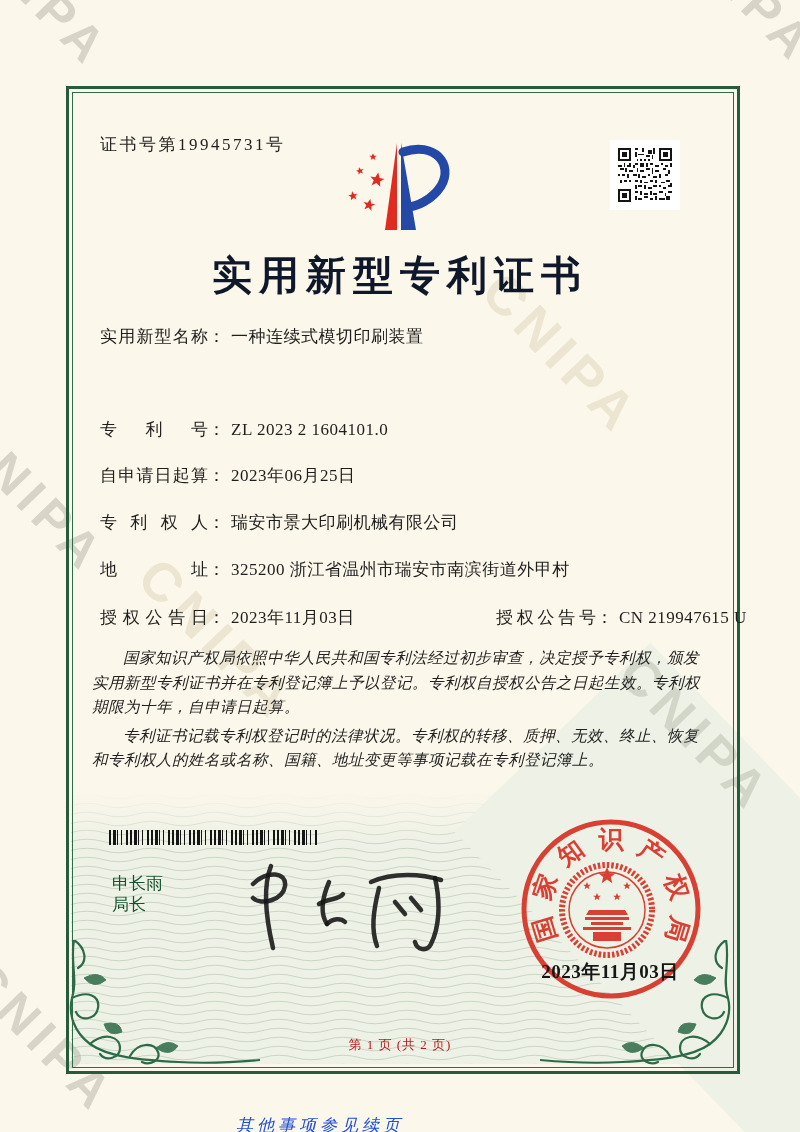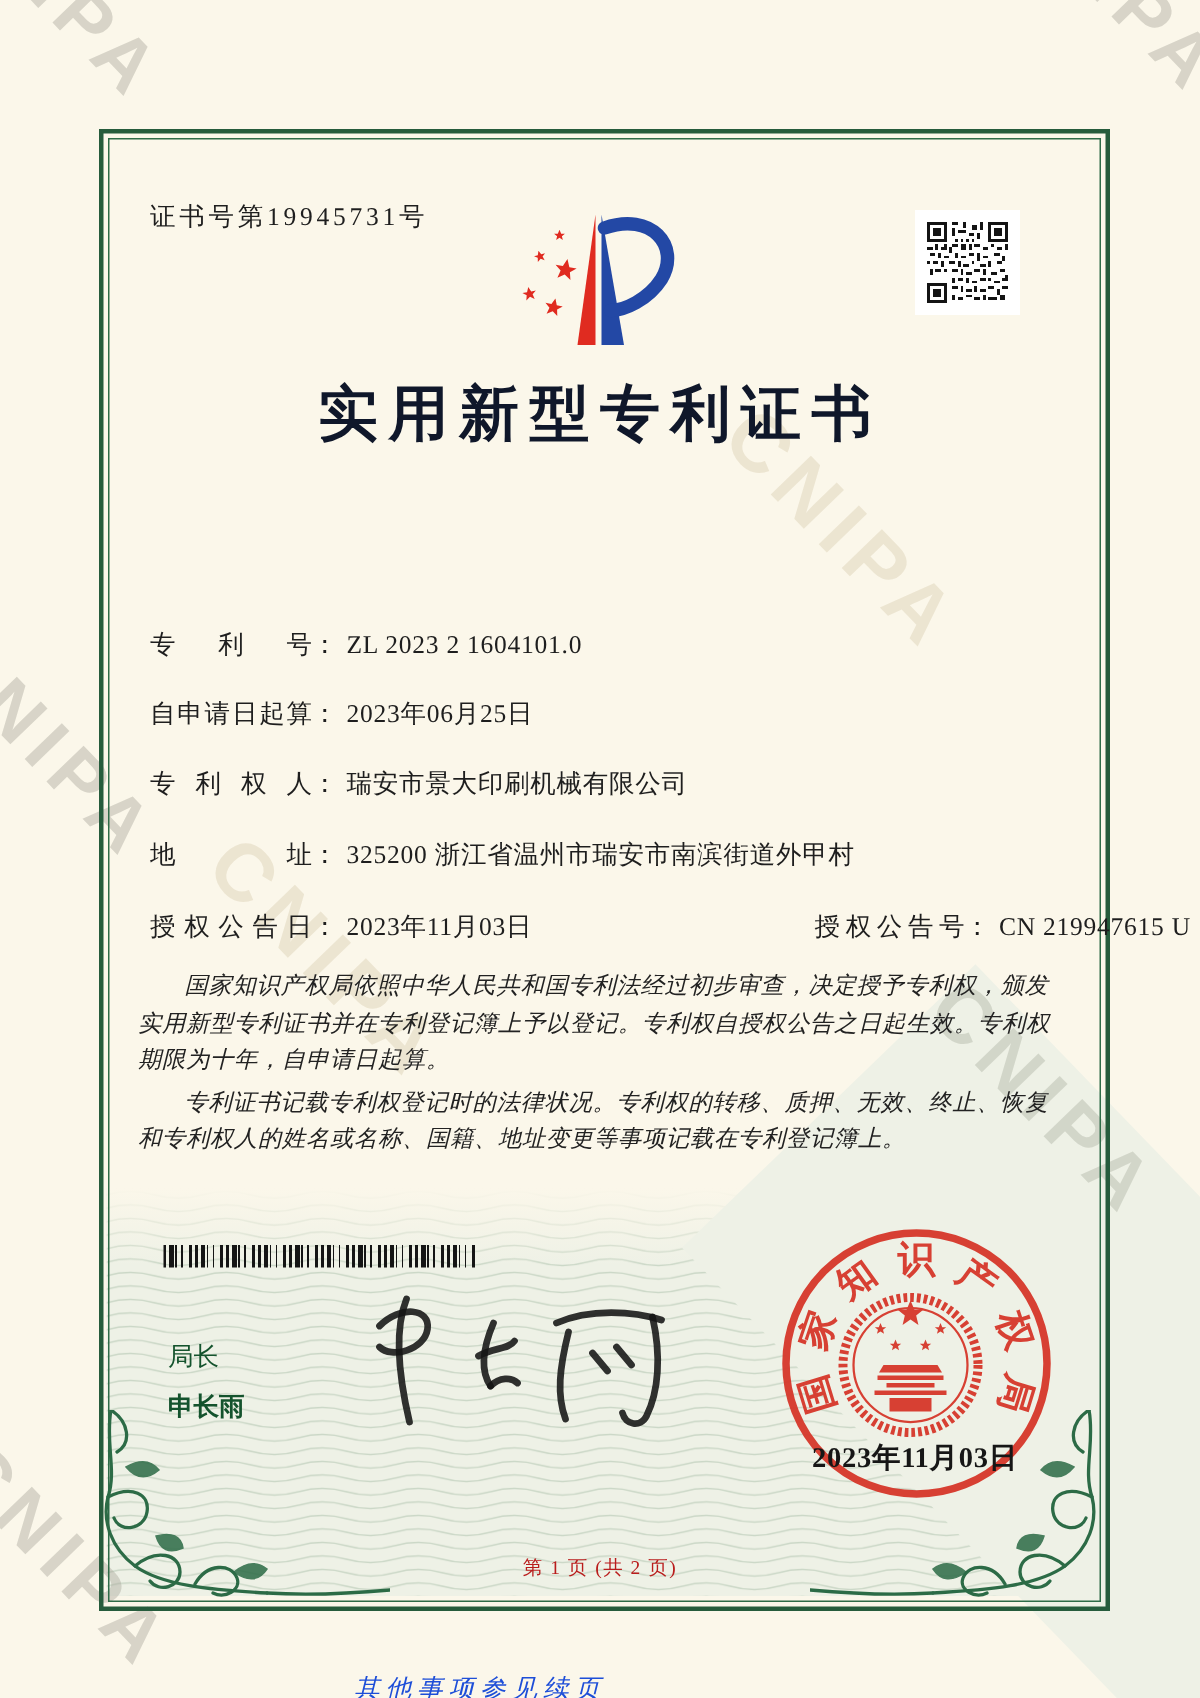--- a/index.html
+++ b/index.html
@@ -21,21 +21,21 @@
              background:linear-gradient(#fbf7ea,rgba(251,247,234,0));}
   
   .content{position:absolute;left:0;top:0;width:800px;height:1132px;z-index:6;border-radius:17px;}
   .certno{position:absolute;left:100px;top:133px;font-size:17px;letter-spacing:2.5px;}
   .title{position:absolute;left:0;top:248px;width:800px;text-align:center;
          font-size:40px;font-weight:bold;letter-spacing:7px;color:#0f172a;}
   .frow{position:absolute;left:100px;font-size:17px;white-space:nowrap;}
   .flabel{display:inline-block;width:108px;text-align:justify;text-align-last:justify;}
   .fcolon{display:inline-block;margin-right:6px;}
   .fvalue{letter-spacing:.5px;}
-  .grant2{position:absolute;left:396px;top:0;margin-left:47px;}
+  .grant2{position:absolute;left:396px;top:0;}
   .grant2 .flabel{width:100px;}
   .paras{position:absolute;left:92px;top:646px;width:620px;font-size:15.5px;
          line-height:24.5px;font-style:italic;color:#222;}
   .paras p{margin:0 0 4px 0;text-indent:2em;letter-spacing:.5px;}
   .barcode{position:absolute;left:109px;top:830px;width:208px;height:15px;
     background:repeating-linear-gradient(90deg,#151515 0 2px,rgba(0,0,0,0) 2px 4px,
       #151515 4px 7px,rgba(0,0,0,0) 7px 8px,#151515 8px 9px,rgba(0,0,0,0) 9px 12px,
       #151515 12px 13px,rgba(0,0,0,0) 13px 17px,#151515 17px 19px,rgba(0,0,0,0) 19px 21px);}
   .signer{position:absolute;left:112px;font-size:17px;
           font-family:"Liberation Sans","DejaVu Sans",sans-serif;color:#14532d;}
@@ -217,20 +217,23 @@
           <rect x="17" y="27" width="2" height="1"></rect>
         <rect x="20" y="26" width="1" height="2"></rect>
           <rect x="22" y="27" width="3" height="1"></rect>
         <rect x="26" y="26" width="2" height="2"></rect>
       </g>
     </svg>
   </div>
 
   <div class="title">实用新型专利证书</div>
 
+  <div class="frow" style="top:325px;">
+    <span class="flabel">实用新型名称</span><span class="fcolon">：</span><span class="fvalue">一种连续式模切印刷装置</span>
+  </div>
   <div class="frow" style="top:418px;">
     <span class="flabel">专利号</span><span class="fcolon">：</span><span class="fvalue">ZL 2023 2 1604101.0</span>
   </div>
   <div class="frow" style="top:464px;">
     <span class="flabel">自申请日起算</span><span class="fcolon">：</span><span class="fvalue">2023年06月25日</span>
   </div>
   <div class="frow" style="top:511px;">
     <span class="flabel">专利权人</span><span class="fcolon">：</span><span class="fvalue">瑞安市景大印刷机械有限公司</span>
   </div>
   <div class="frow" style="top:558px;">
@@ -244,21 +247,21 @@
   </div>
 
   <div class="paras">
     <p>国家知识产权局依照中华人民共和国专利法经过初步审查，决定授予专利权，颁发实用新型专利证书并在专利登记簿上予以登记。专利权自授权公告之日起生效。专利权期限为十年，自申请日起算。</p>
     <p>专利证书记载专利权登记时的法律状况。专利权的转移、质押、无效、终止、恢复和专利权人的姓名或名称、国籍、地址变更等事项记载在专利登记簿上。</p>
   </div>
 
   <div class="barcode"></div>
 
   <div class="signer" style="top:893px;">局长</div>
-  <div class="signer" style="top:926px;font-weight:bold;">申长雨</div>
+  <div class="signer" style="top:872px;">申长雨</div>
 
   <svg class="sig-svg" viewBox="0 0 205 92">
     <path d="M28 6 C20 26 22 54 30 88"></path>
     <path d="M10 24 C24 10 44 12 42 26 C40 40 18 46 10 38"></path>
     <path d="M86 22 C80 36 76 52 84 64"></path>
     <path d="M76 44 C86 38 96 40 100 34"></path>
     <path d="M84 64 C90 58 98 58 102 62"></path>
     <path d="M128 22 C150 12 180 14 198 20"></path>
     <path d="M136 28 C130 52 128 70 134 86"></path>
     <path d="M192 18 C198 44 196 68 188 84 C184 92 174 90 172 82"></path>

